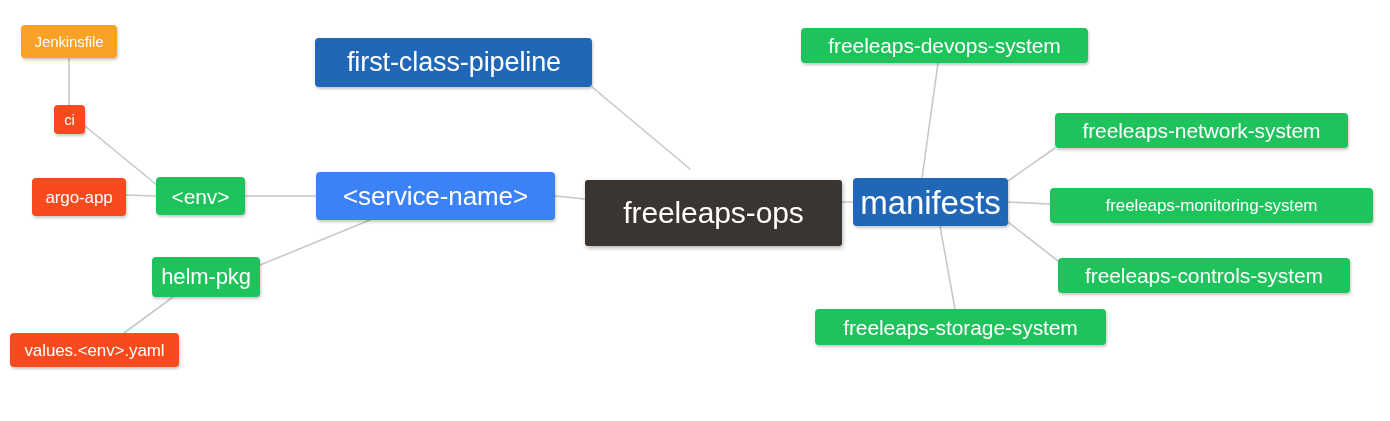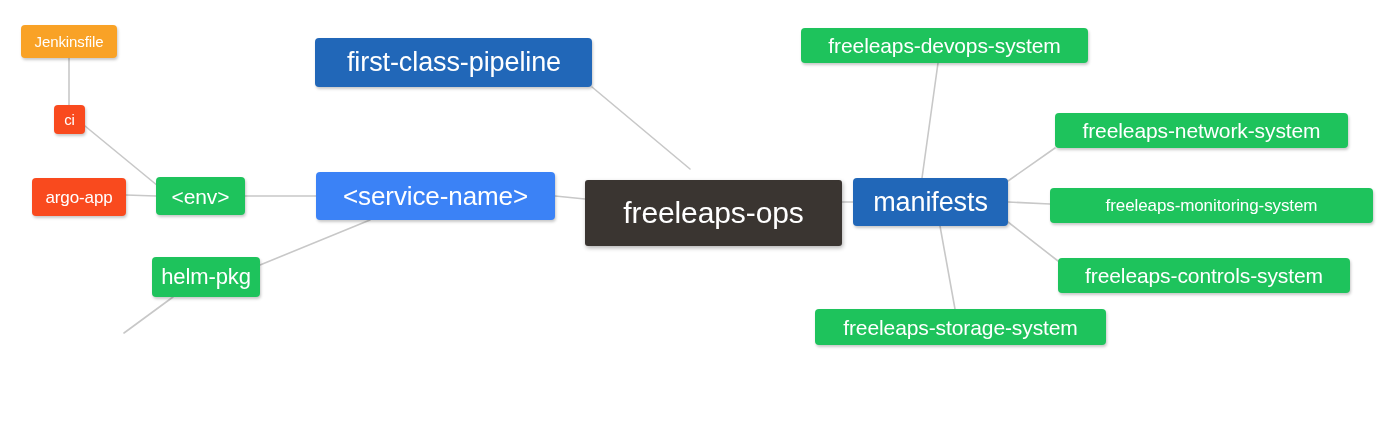--- a/index.html
+++ b/index.html
@@ -72,19 +72,20 @@
       <line x1="940" y1="226" x2="955" y2="309" stroke="#c8c8c8" stroke-width="1.6" stroke-linecap="round"></line>
     </svg>
 <div class="node root" style="left: 585px; top: 169px; width: 257px; height: 66px; background: rgb(58, 53, 49); font-size: 30px; margin-top: 11px;">freeleaps-ops</div>
     <div class="node" style="left: 315px; top: 38px; width: 277px; height: 49px; background: rgb(33, 103, 184); font-size: 27px; padding-left: 12px;">first-class-pipeline</div>
     <div class="node" style="left: 316px; top: 172px; width: 239px; height: 48px; background: #3b82f6; font-size: 26px;">&lt;service-name&gt;</div>
     <div class="node" style="left: 156px; top: 177px; width: 89px; height: 38px; background: rgb(30, 195, 92); font-size: 21px;">&lt;env&gt;</div>
     <div class="node" style="left: 54px; top: 105px; width: 31px; height: 29px; background: rgb(249, 74, 30); font-size: 15px;">ci</div>
     <div class="node" style="left: 21px; top: 25px; width: 96px; height: 33px; background: rgb(249, 162, 38); font-size: 15px;">Jenkinsfile</div>
     <div class="node" style="left: 32px; top: 178px; width: 94px; height: 38px; background: rgb(249, 74, 30); font-size: 17px;">argo-app</div>
     <div class="node" style="left: 152px; top: 257px; width: 108px; height: 40px; background: rgb(30, 195, 92); font-size: 22px;">helm-pkg</div>
-    <div class="node" style="left: 853px; top: 178px; width: 155px; height: 48px; background: rgb(33, 103, 184); font-size: 27px;">manifests</div>
+    <div class="node" style="left: 10px; top: 333px; width: 169px; height: 34px; background: rgb(249, 74, 30); font-size: 17px;">values.&lt;env&gt;.yaml</div>
+    <div class="node" style="left: 853px; top: 178px; width: 155px; height: 48px; background: rgb(33, 103, 184); font-size: 33px;">manifests</div>
     <div class="node" style="left: 801px; top: 28px; width: 287px; height: 35px; background: rgb(30, 195, 92); font-size: 21px;">freeleaps-devops-system</div>
     <div class="node" style="left: 1055px; top: 113px; width: 293px; height: 35px; background: rgb(30, 195, 92); font-size: 21px;">freeleaps-network-system</div>
     <div class="node" style="left: 1050px; top: 188px; width: 323px; height: 35px; background: rgb(30, 195, 92); font-size: 17px;">freeleaps-monitoring-system</div>
     <div class="node" style="left: 815px; top: 309px; width: 291px; height: 36px; background: rgb(30, 195, 92); font-size: 21px;">freeleaps-storage-system</div>
     <div class="node" style="left: 1058px; top: 258px; width: 292px; height: 35px; background: rgb(30, 195, 92); font-size: 21px;">freeleaps-controls-system</div>
   </div>
 
 </body></html>

